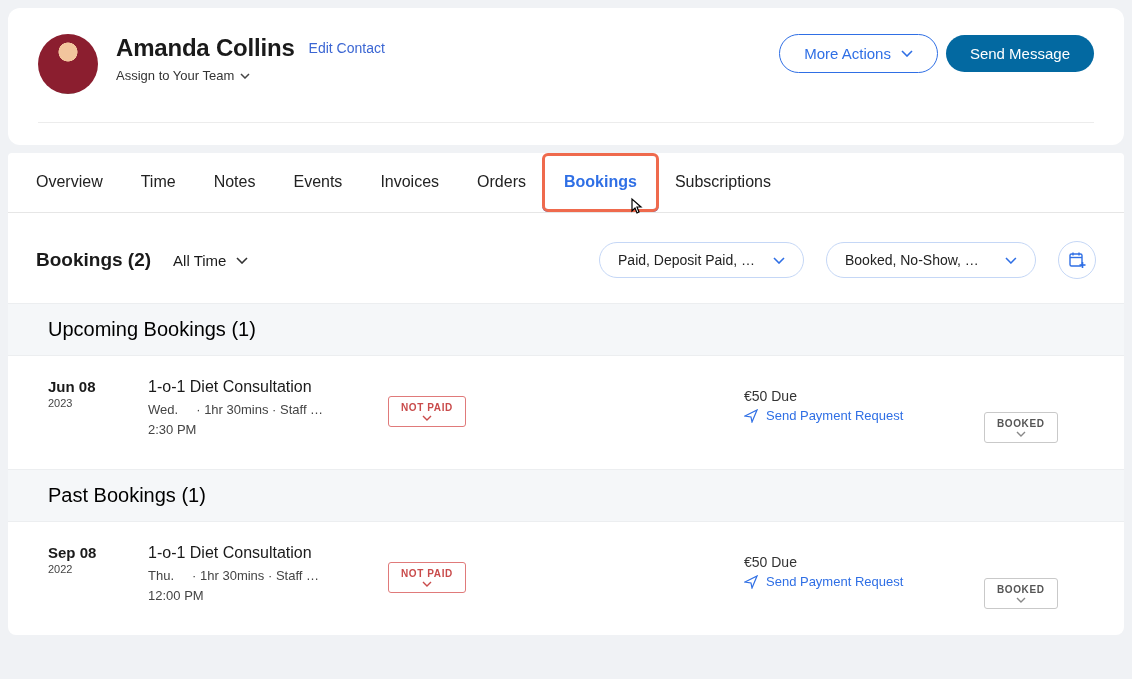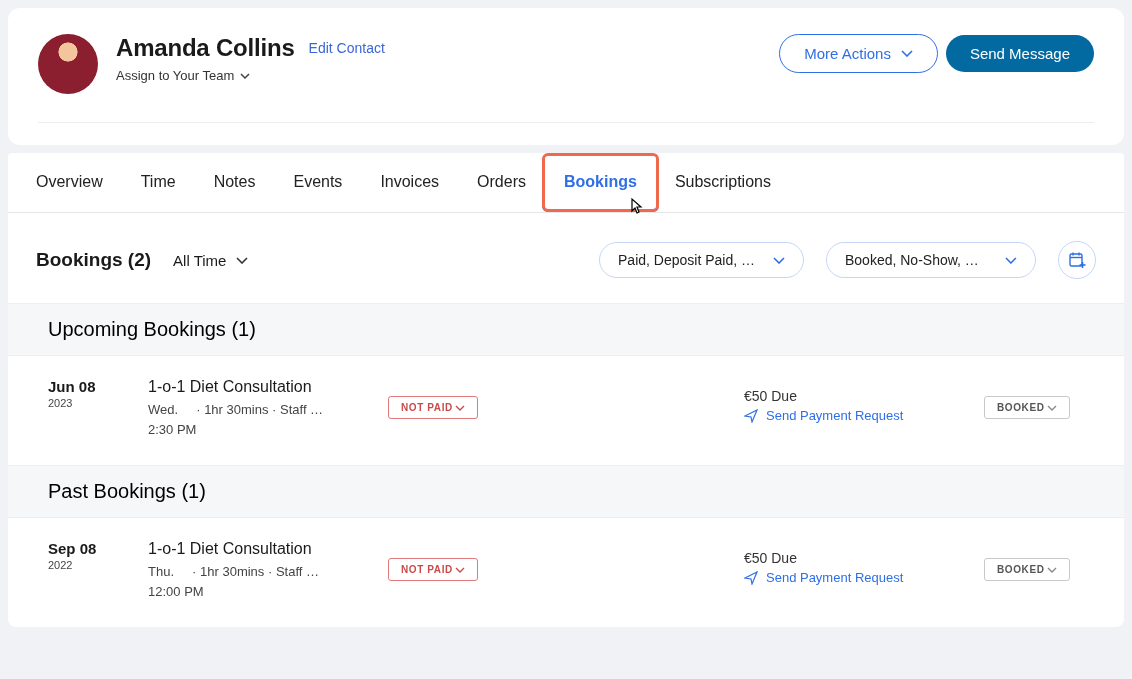--- a/index.html
+++ b/index.html
@@ -93,23 +93,23 @@
   .date-main { font-weight: 600; font-size: 15px; }
   .date-year { font-size: 11px; color: #444; margin-top: 2px; }
   .details-col { width: 200px; flex-shrink: 0; }
   .svc-title { font-size: 16px; font-weight: 500; margin-bottom: 4px; }
   .svc-sub { font-size: 13px; color: #444; line-height: 1.5; }
   .svc-sub .dot::before { content: " · "; }
   .pay-status-col { width: 150px; display: flex; align-items: center; padding-top: 18px; }
   .chip {
     border: 1px solid #e07a7a; color: #c94b4b; font-size: 10px; font-weight: 600;
     letter-spacing: 0.6px; padding: 5px 12px; border-radius: 3px;
-    display: inline-flex; align-items: center; gap: 2px; cursor: pointer;
-  }
-  .chip.neutral { border-color: #c9c9c9; color: #555; }
+    display: inline-flex; align-items: center; gap: 2px; cursor: pointer; flex-direction: column;
+  }
+  .chip.neutral { border-color: #c9c9c9; color: #555; margin-top: 16px; }
   .spacer-col { flex: 1; }
   .due-col { width: 200px; padding-top: 10px; }
   .due-amount { font-size: 14px; color: #333; margin-bottom: 4px; }
   .send-link { display: inline-flex; align-items: center; gap: 8px; color: #2f6fe5; font-size: 13px; cursor: pointer; }
   .status-col { width: 100px; display: flex; align-items: center; padding-top: 18px; }
   .chevron { display: inline-block; }
 </style>
 </head>
 <body>
 

